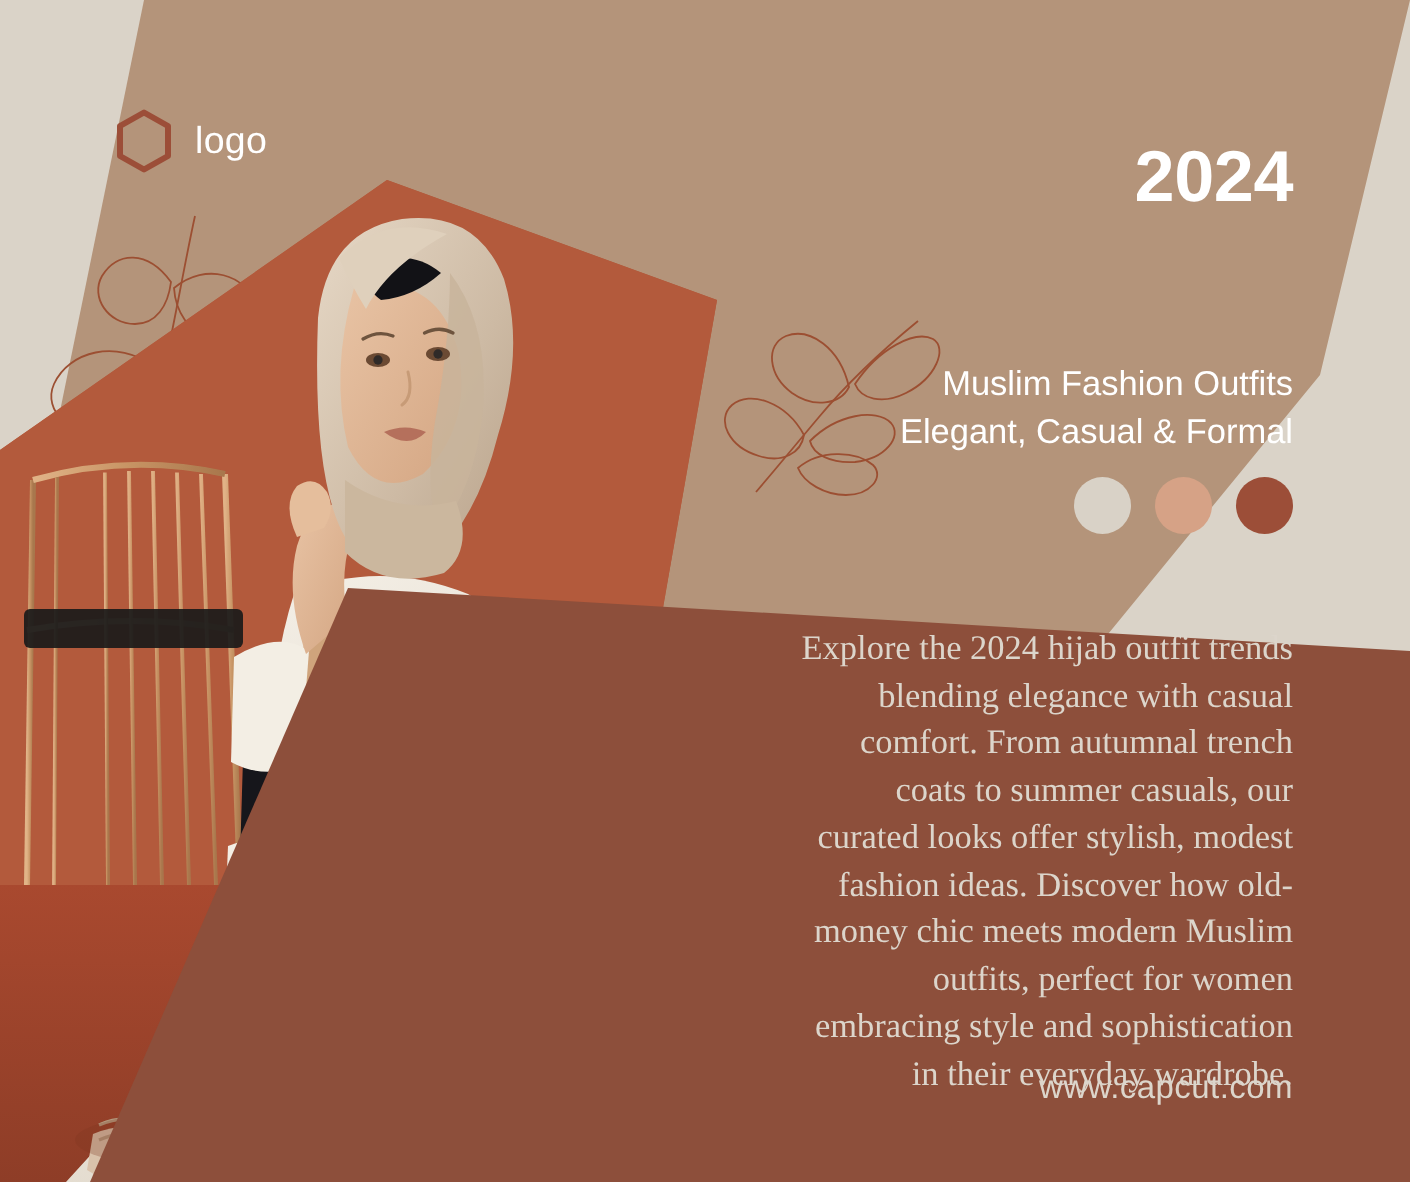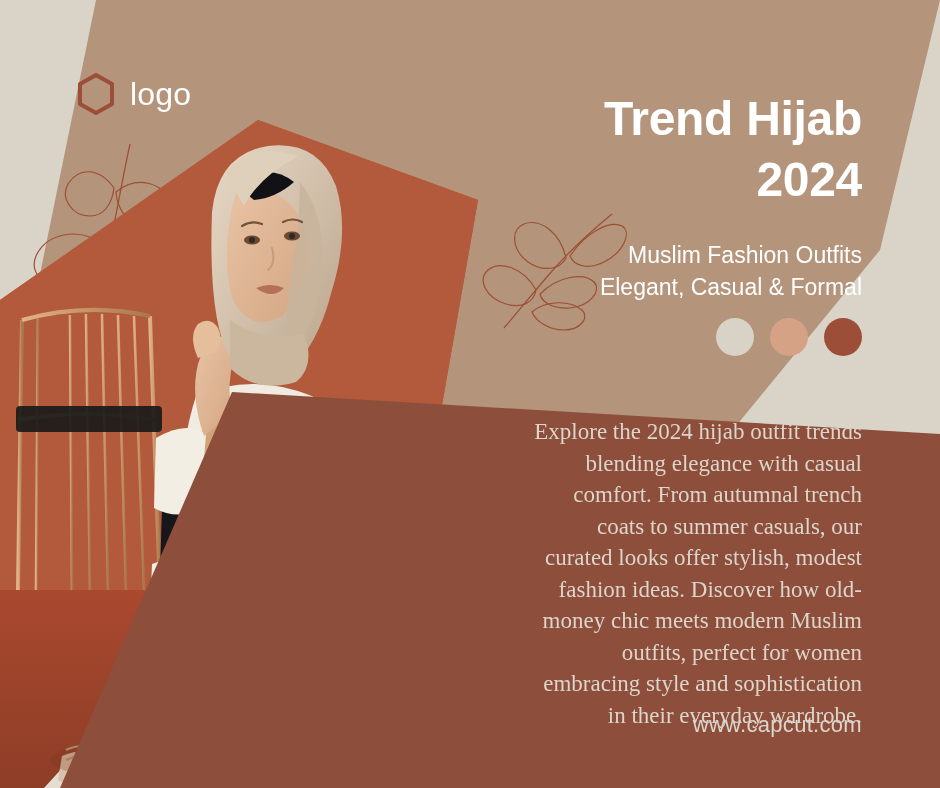--- a/index.html
+++ b/index.html
@@ -69,21 +69,21 @@
   }
   .photo svg{ display:block; }
 
   
   .logo-row{
     position:absolute; left:76px; top:72px;
     display:flex; align-items:center; gap:14px;
   }
   .logo-mark{ width:40px; height:44px; }
   .logo-text{
-    color:#ffffff; font-size:32px; letter-spacing:.2px;
+    color:#ffffff; font-size:25px; letter-spacing:.2px;
   }
 
   
   .title-wrap{
     position:absolute; right:78px; top:88px;
     text-align:right; width:520px;
   }
   .title-l1, .title-l2{
     color:#ffffff;
     font-weight:bold;
@@ -295,21 +295,20 @@
   <div class="logo-row">
     <span class="logo-mark">
       <svg width="40" height="44" viewBox="0 0 40 44">
         <polygon points="20,3 36,12 36,32 20,41 4,32 4,12" fill="none" stroke="#9C4E38" stroke-width="4" stroke-linejoin="round"></polygon>
       </svg>
     </span>
     <span class="logo-text">logo</span>
   </div>
 
   <div class="title-wrap">
-    <div class="title-l1">Trend Hijab</div>
     <div class="title-l2">2024</div>
   </div>
 
   <div class="subtitle">
     <div>Muslim Fashion Outfits</div>
     <div>Elegant, Casual &amp; Formal</div>
   </div>
 
   <div class="swatches">
     <span class="swatch" style="background: rgb(217, 210, 199);"></span>

